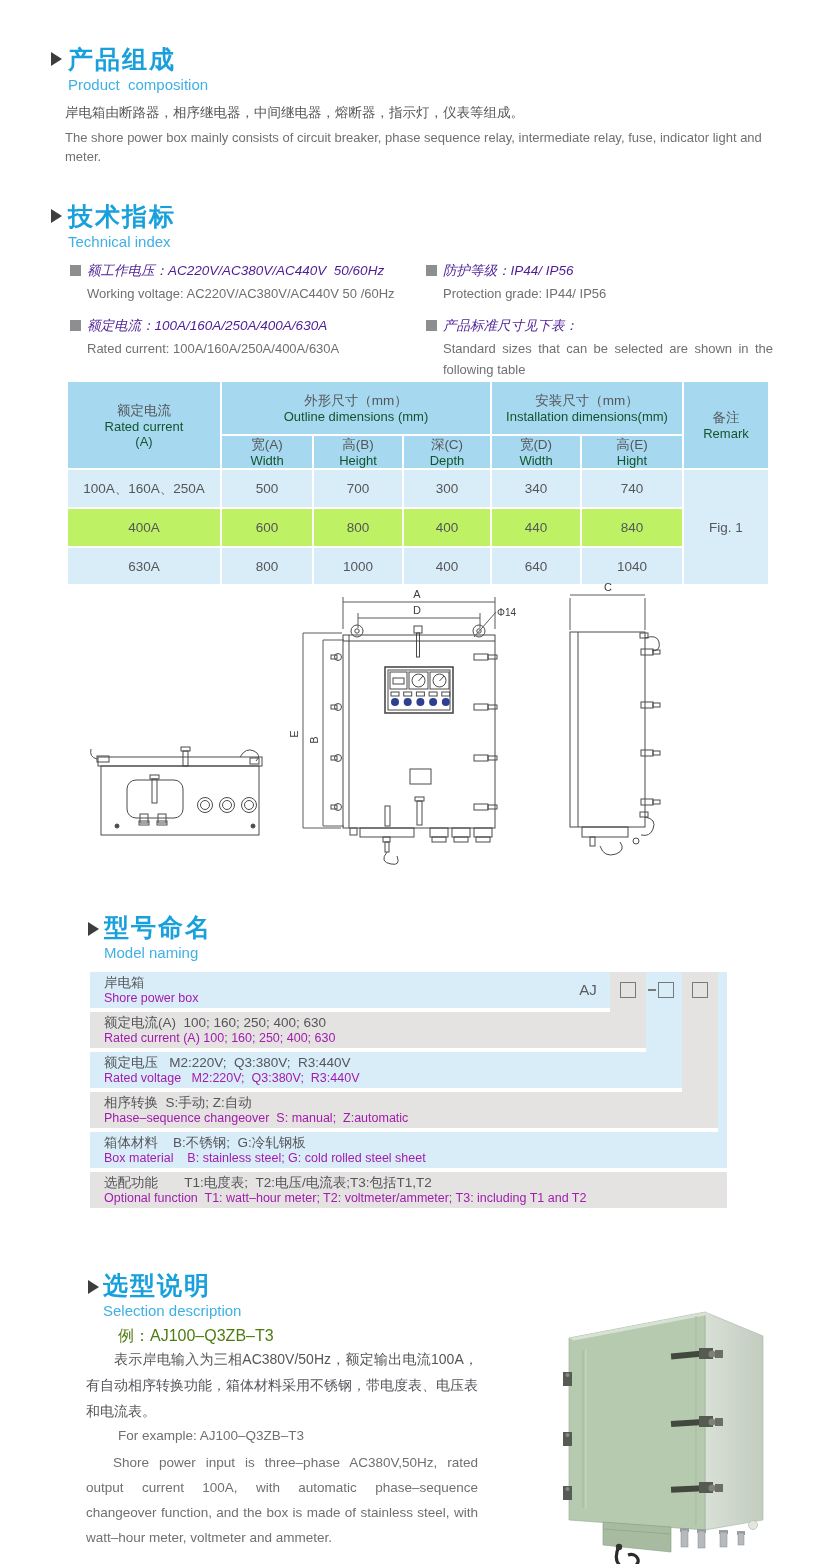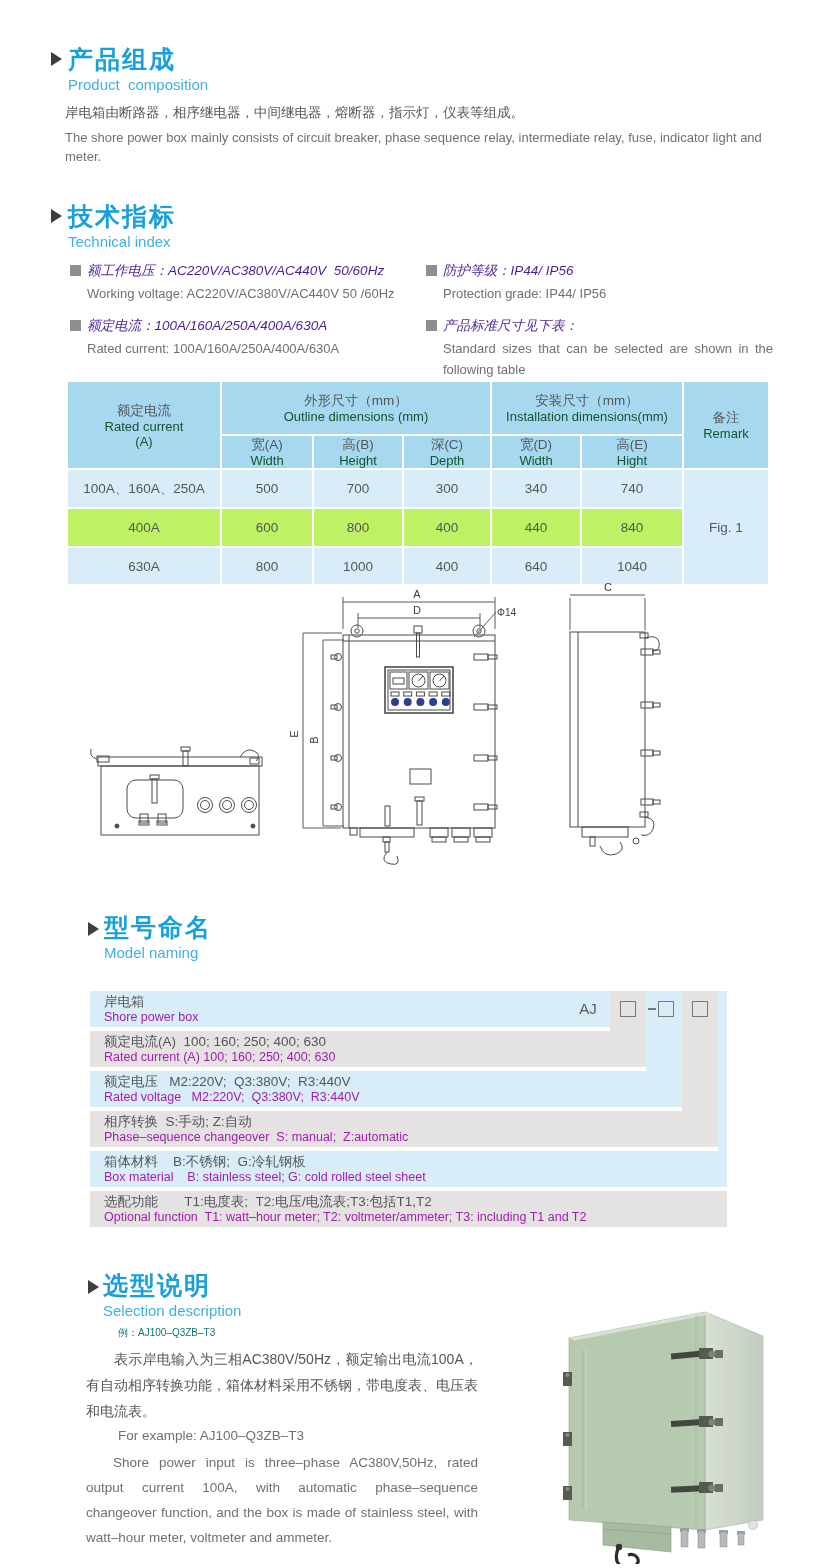--- a/index.html
+++ b/index.html
@@ -25,32 +25,32 @@
   
   table.size{position:absolute;left:66px;top:380px;border-collapse:separate;border-spacing:2px;}
   table.size td{text-align:center;vertical-align:middle;padding:0;}
   .th{background:#a6d9f0;}
   .row-a{background:#d9edf9;}
   .row-b{background:#bef264;}
   .cell-zh{font-size:13.5px;color:#55565a;line-height:17px;}
   .cell-en{font-size:13px;color:#14532d;line-height:15px;}
   .cell-val{font-size:13.5px;color:#55565a;}
   
-  .ladder{position:absolute;left:90px;top:972px;width:637px;height:236px;margin-top:19px;}
+  .ladder{position:absolute;left:90px;top:972px;width:637px;height:236px;}
   .lrow{position:absolute;left:0;height:36px;padding:2px 0 0 14px;box-sizing:border-box;}
   .lrow .zh{display:block;font-size:13.5px;line-height:17px;white-space:pre-wrap;}
   .lrow .en{display:block;font-size:12.5px;line-height:15px;color:#a21caf;white-space:pre-wrap;}
   .lcol{position:absolute;top:0;}
   .lblue{background:#d9edf9;}
   .lgray{background:#e4e3e1;}
   .code-box{position:absolute;top:10px;width:14px;height:14px;border:1.5px solid #77787a;}
   .code-dash{position:absolute;top:17px;width:8px;height:2px;background:#77787a;}
   .aj{position:absolute;font-size:15px;color:#5a5b5e;line-height:36px;}
   
-  .sel-example{position:absolute;font-size:10px;color:#0f766e;white-space:pre;}
+  .sel-example{position:absolute;font-size:16px;color:#4d7c0f;white-space:pre;}
   .sel-para-zh{position:absolute;width:392px;font-size:14px;color:#55565a;line-height:26px;
                text-align:justify;text-indent:2em;}
   .sel-para-en{position:absolute;width:392px;font-size:13.5px;color:#6f7073;line-height:25px;
                text-align:justify;text-indent:2em;}
   svg text{font-family:"Liberation Sans","DejaVu Sans",sans-serif;}
   .dim-label{font-size:11px;fill:#3c3d40;}
 </style>
 </head>
 <body>
 

